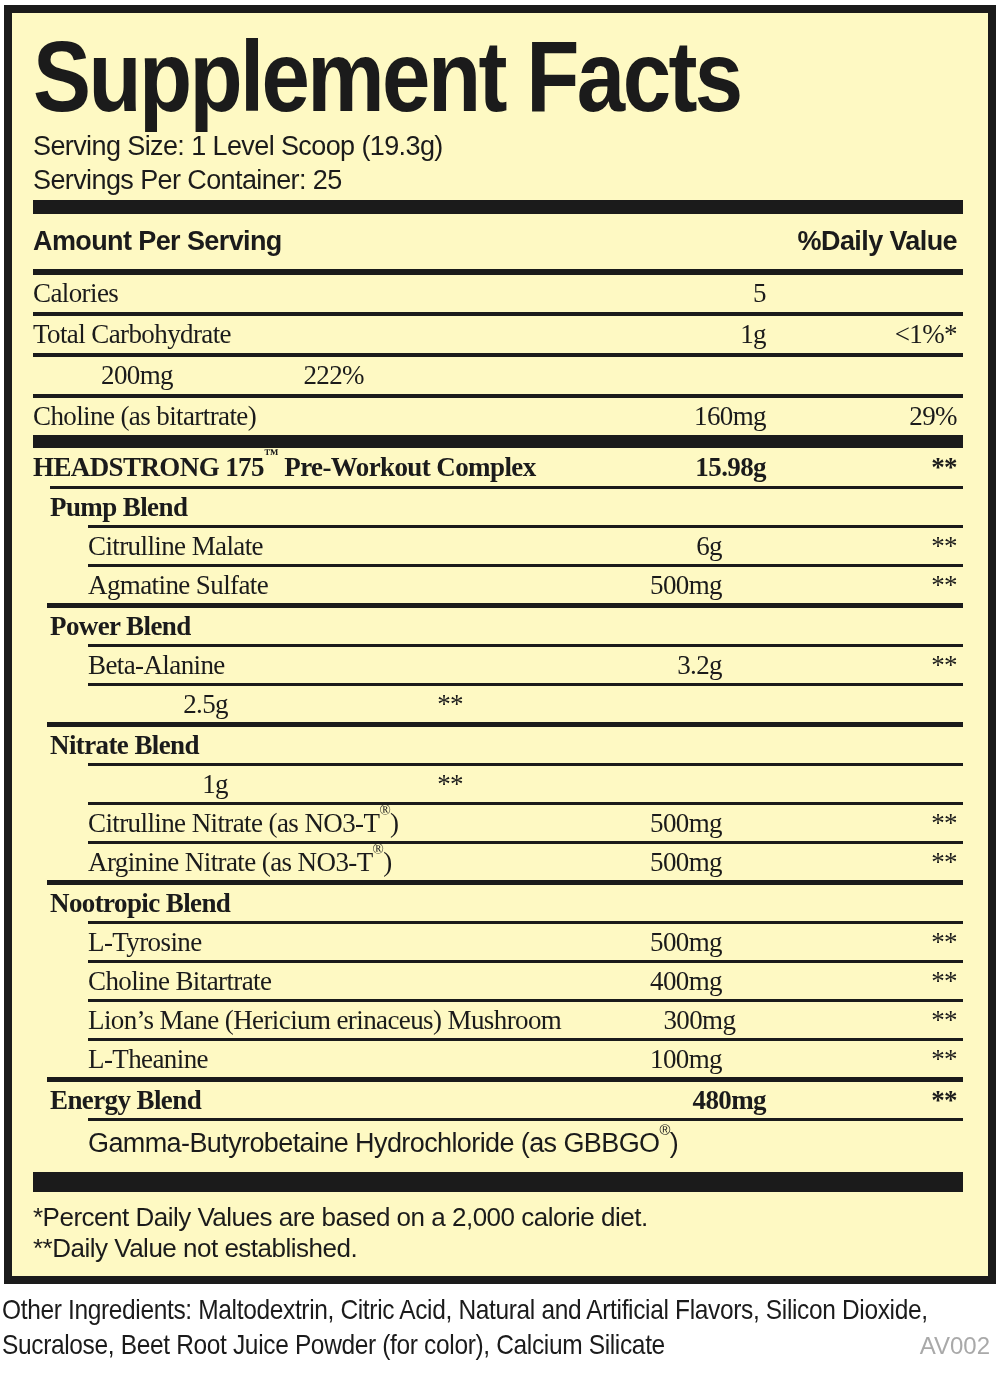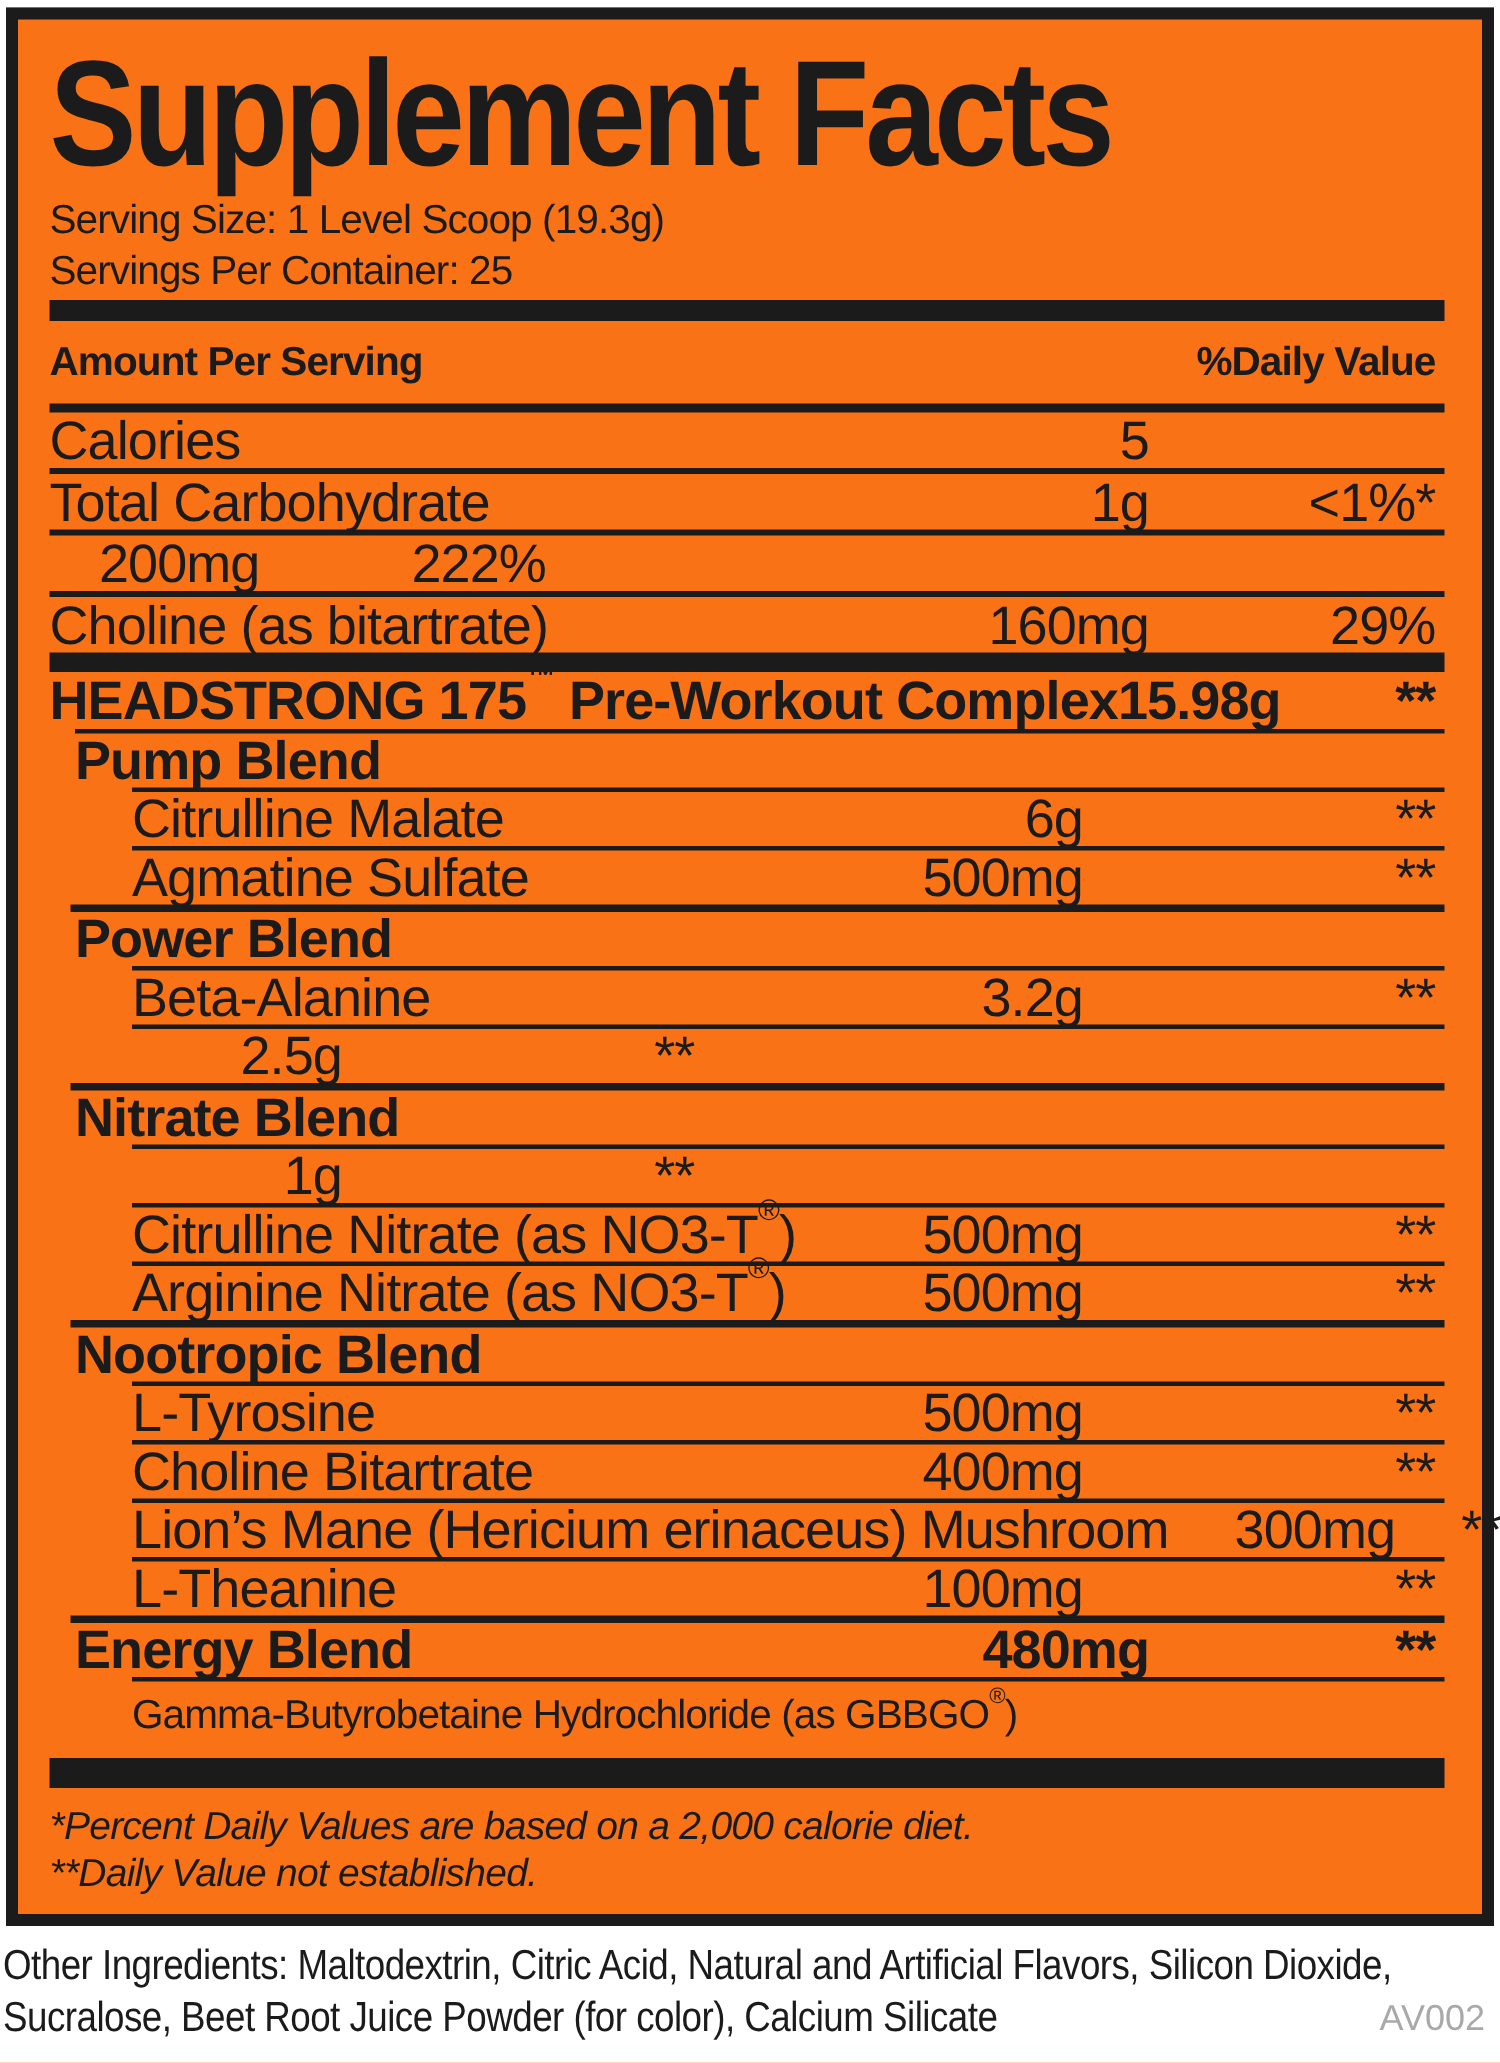--- a/index.html
+++ b/index.html
@@ -8,21 +8,21 @@
     width: 1000px; height: 1375px;
     background: #ffffff;
     font-family: "Liberation Sans", sans-serif;
     color: #1b1b1b;
     overflow: hidden;
   }
   .facts-box {
     margin: 5px 4px 0 4px;
     border: 8px solid #1b1b1b;
     padding: 16px 25px 12px 21px;
-    background: #f97316;
+    background: #fef9c3;
   }
   .title {
     font-size: 100px;
     font-weight: bold;
     letter-spacing: -3px;
     line-height: 94px;
     white-space: nowrap;
     transform: scaleX(0.87);
     transform-origin: left center;
     height: 94px;
@@ -44,23 +44,24 @@
     font-weight: bold;
     font-size: 27px;
     letter-spacing: -0.6px;
     height: 55px;
   }
   .hdr-dv { padding-right: 6px; }
   .hdr-underline { height: 6px; background: #1b1b1b; }
   .row {
     display: flex;
     align-items: center;
-    font-size: 36px;
+    font-size: 27px;
     letter-spacing: -0.6px;
     height: 37px;
+    font-family: Liberation Serif, serif;
   }
   .row .name { flex: 1; white-space: nowrap; }
   .row .amt { width: 140px; text-align: right; white-space: nowrap; }
   .row .dv { width: 197px; text-align: right; padding-right: 6px; white-space: nowrap; }
   .row.complex { height: 38px; font-weight: bold; }
   .row.blend { font-weight: bold; padding-left: 17px; height: 36px; }
   .row.ingredient { padding-left: 55px; height: 36px; gap: 44px; }
   .sep { background: #1b1b1b; }
   .sep-full { height: 4px; }
   .sep-blend { height: 3px; margin-left: 17px; }
@@ -72,21 +73,20 @@
     letter-spacing: -0.6px;
     line-height: 33px;
   }
   .desc div { white-space: nowrap; }
   sup { font-size: 0.55em; position: relative; top: -0.45em; line-height: 0; }
   .footnotes { margin-top: 10px; }
   .footnote {
     font-size: 26px;
     letter-spacing: -0.5px;
     line-height: 31px;
-    font-style: italic;
   }
   .other-wrap {
     position: relative;
     margin: 8px 0 0 2px;
   }
   .other {
     font-size: 28px;
     letter-spacing: -0.4px;
     line-height: 35px;
     transform: scaleX(0.875);

